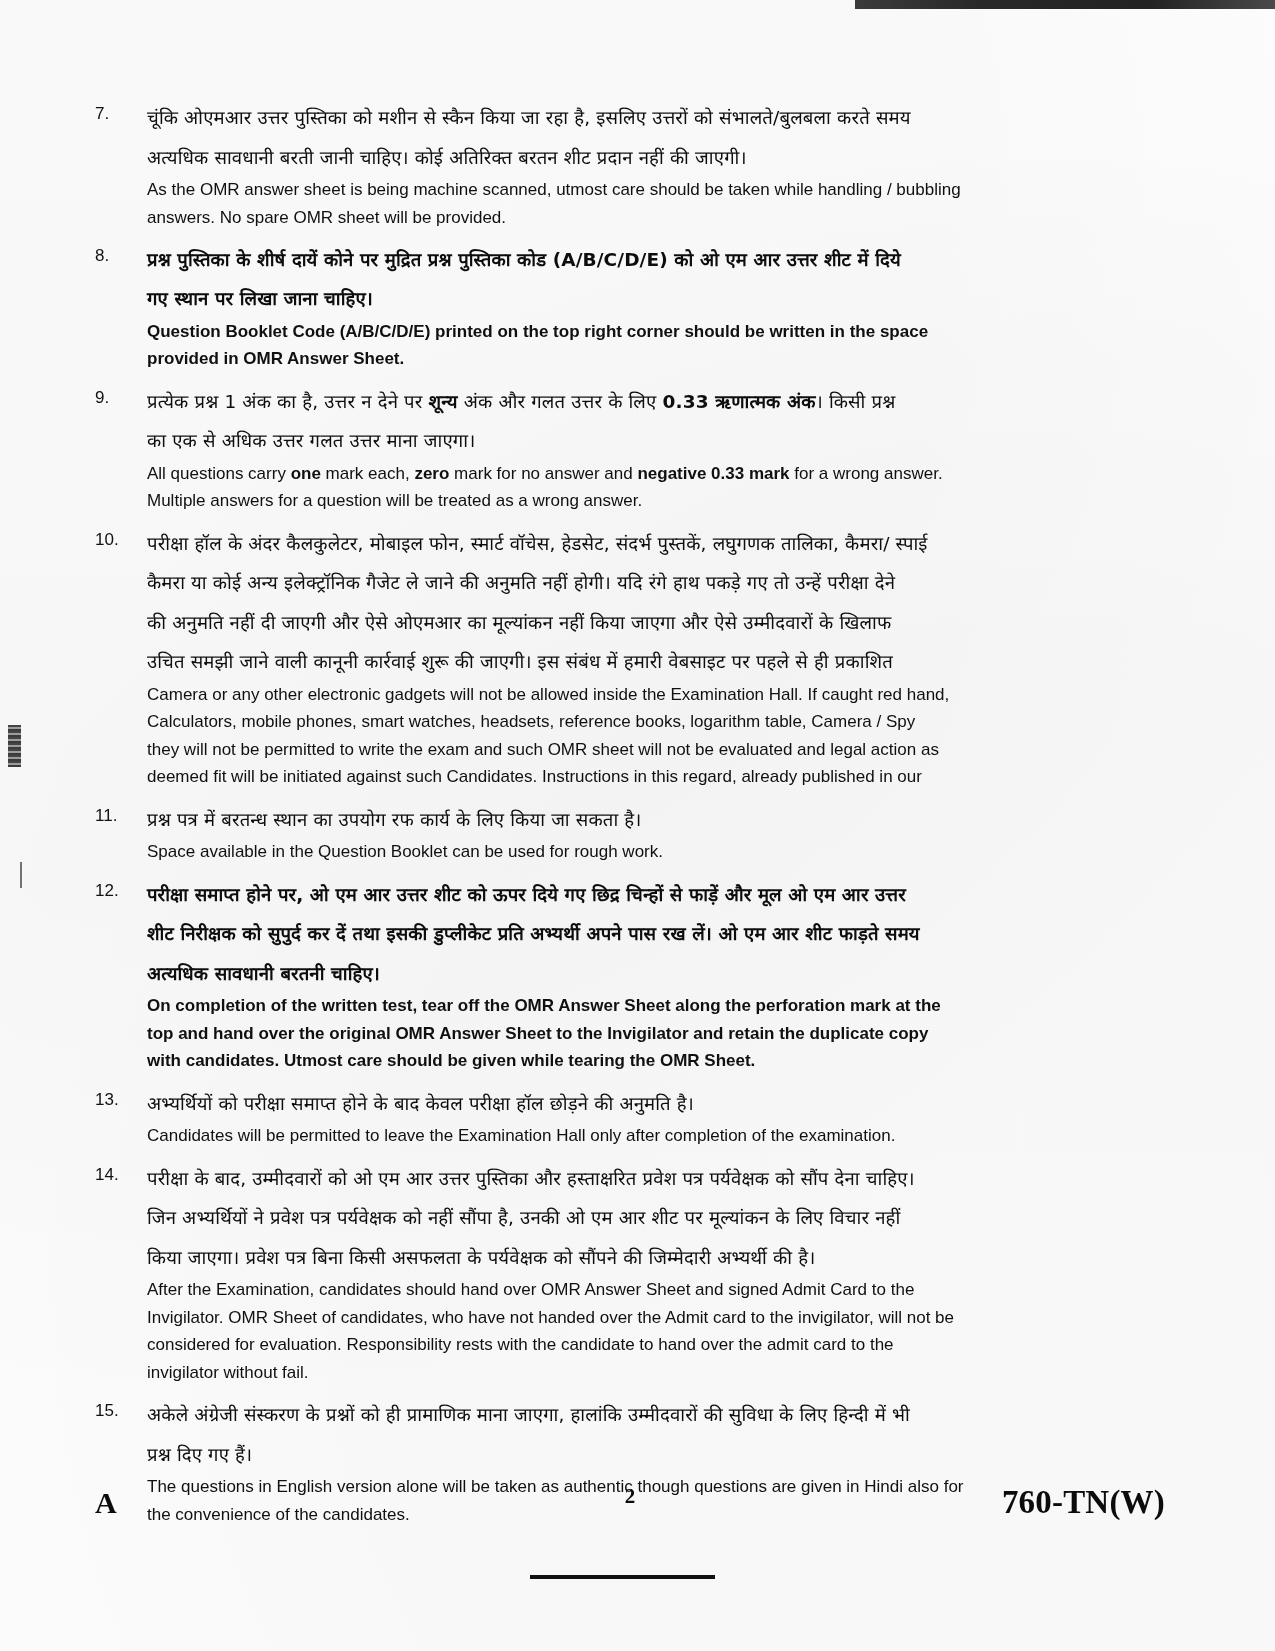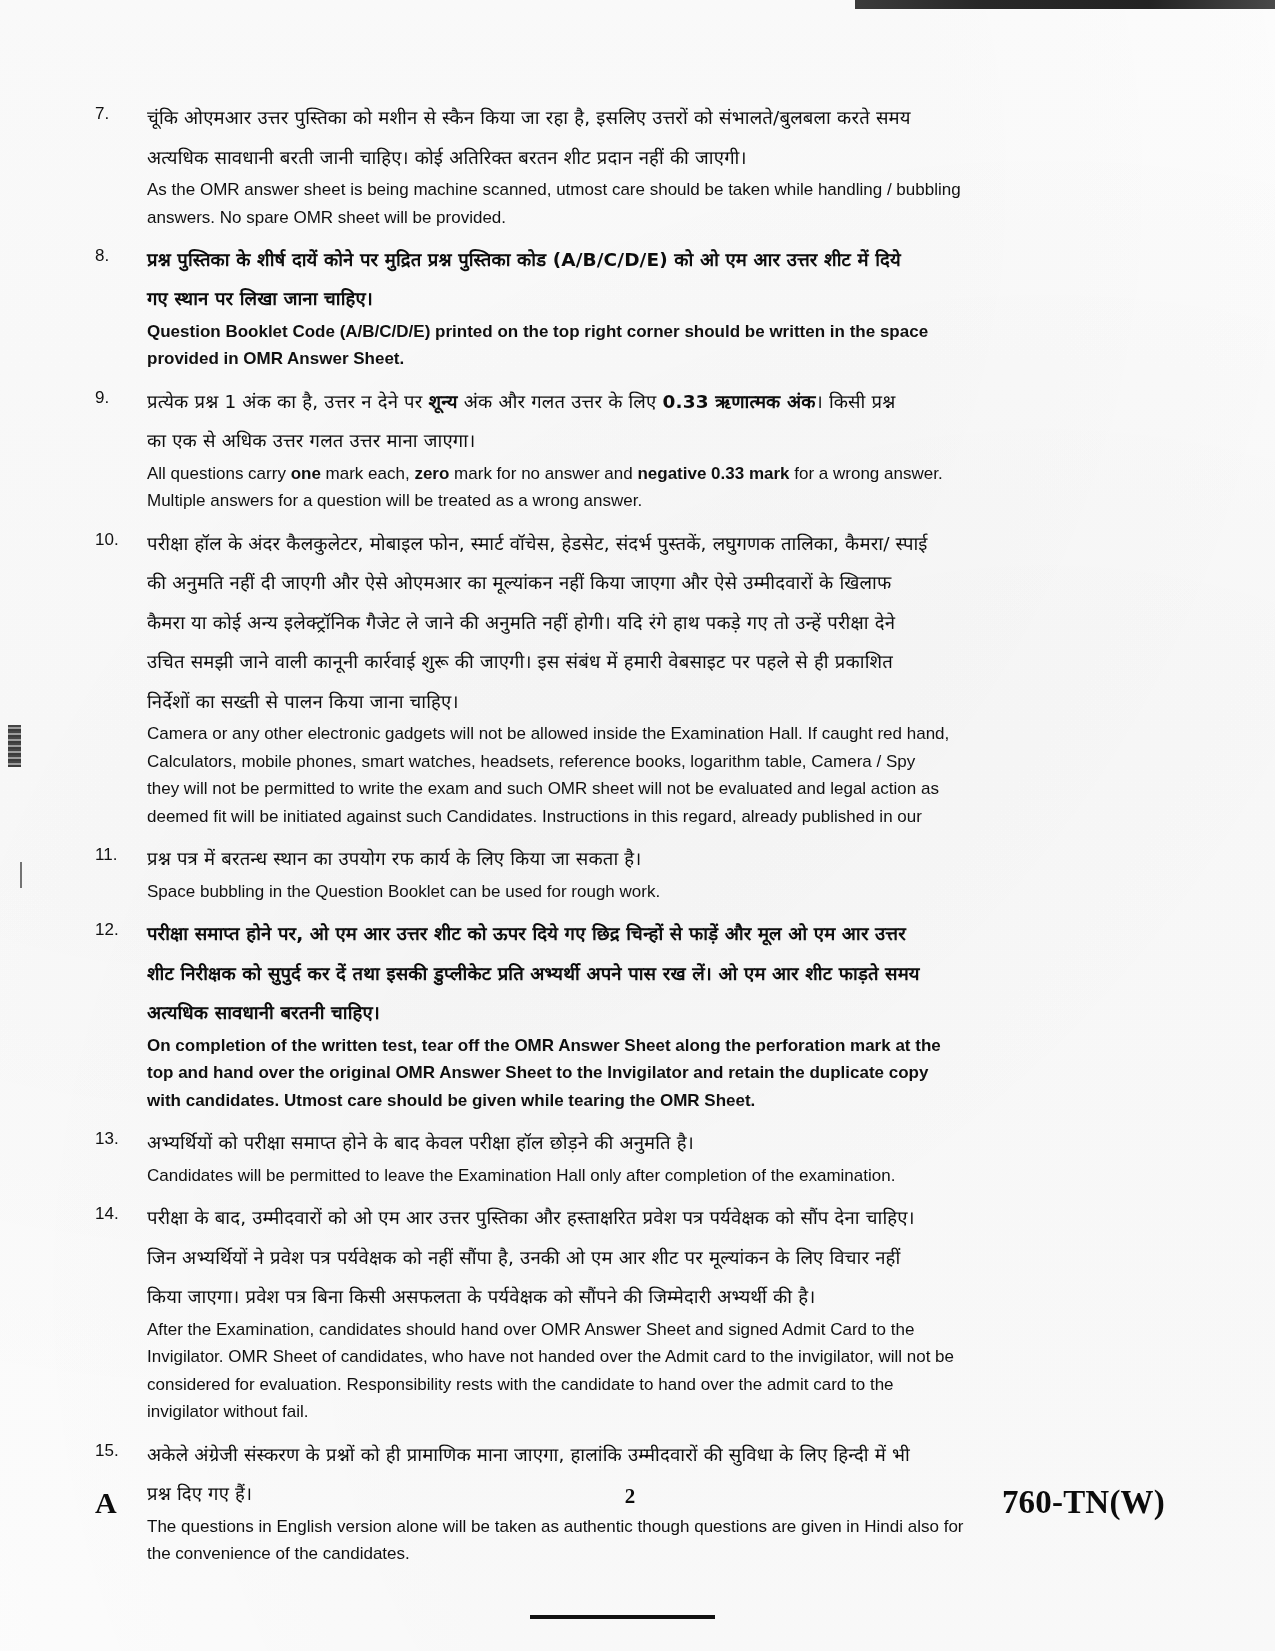--- a/index.html
+++ b/index.html
@@ -183,35 +183,34 @@
           <p class="hi">प्रत्येक प्रश्न 1 अंक का है, उत्तर न देने पर <b>शून्य</b> अंक और गलत उत्तर के लिए <b>0.33 ऋणात्मक अंक</b>। किसी प्रश्न</p>
           <p class="hi">का एक से अधिक उत्तर गलत उत्तर माना जाएगा।</p>
           <p class="en">All questions carry <b>one</b> mark each, <b>zero</b> mark for no answer and <b>negative 0.33 mark</b> for a wrong answer.</p>
           <p class="en">Multiple answers for a question will be treated as a wrong answer.</p>
         </div>
       </div>
       <div class="item">
         <div class="item-num">10.</div>
         <div class="item-body">
           <p class="hi">परीक्षा हॉल के अंदर कैलकुलेटर, मोबाइल फोन, स्मार्ट वॉचेस, हेडसेट, संदर्भ पुस्तकें, लघुगणक तालिका, कैमरा/ स्पाई</p>
+          <p class="hi">कैमरा या कोई अन्य इलेक्ट्रॉनिक गैजेट ले जाने की अनुमति नहीं होगी। यदि रंगे हाथ पकड़े गए तो उन्हें परीक्षा देने</p>
           <p class="hi">की अनुमति नहीं दी जाएगी और ऐसे ओएमआर का मूल्यांकन नहीं किया जाएगा और ऐसे उम्मीदवारों के खिलाफ</p>
-          <p class="hi">कैमरा या कोई अन्य इलेक्ट्रॉनिक गैजेट ले जाने की अनुमति नहीं होगी। यदि रंगे हाथ पकड़े गए तो उन्हें परीक्षा देने</p>
           <p class="hi">उचित समझी जाने वाली कानूनी कार्रवाई शुरू की जाएगी। इस संबंध में हमारी वेबसाइट पर पहले से ही प्रकाशित</p>
-          <p class="hi">निर्देशों का सख्ती से पालन किया जाना चाहिए।</p>
           <p class="en">Camera or any other electronic gadgets will not be allowed inside the Examination Hall. If caught red hand,</p>
           <p class="en">Calculators, mobile phones, smart watches, headsets, reference books, logarithm table, Camera / Spy</p>
           <p class="en">they will not be permitted to write the exam and such OMR sheet will not be evaluated and legal action as</p>
           <p class="en">deemed fit will be initiated against such Candidates. Instructions in this regard, already published in our</p>
         </div>
       </div>
       <div class="item">
         <div class="item-num">11.</div>
         <div class="item-body">
           <p class="hi">प्रश्न पत्र में बरतन्ध स्थान का उपयोग रफ कार्य के लिए किया जा सकता है।</p>
-          <p class="en">Space bubbling in the Question Booklet can be used for rough work.</p>
+          <p class="en">Space available in the Question Booklet can be used for rough work.</p>
         </div>
       </div>
       <div class="item">
         <div class="item-num">12.</div>
         <div class="item-body">
           <p class="hi bold">परीक्षा समाप्त होने पर, ओ एम आर उत्तर शीट को ऊपर दिये गए छिद्र चिन्हों से फाड़ें और मूल ओ एम आर उत्तर</p>
           <p class="hi bold">शीट निरीक्षक को सुपुर्द कर दें तथा इसकी डुप्लीकेट प्रति अभ्यर्थी अपने पास रख लें। ओ एम आर शीट फाड़ते समय</p>
           <p class="hi bold">अत्यधिक सावधानी बरतनी चाहिए।</p>
           <p class="en bold">On completion of the written test, tear off the OMR Answer Sheet along the perforation mark at the</p>
           <p class="en bold">top and hand over the original OMR Answer Sheet to the Invigilator and retain the duplicate copy</p>

